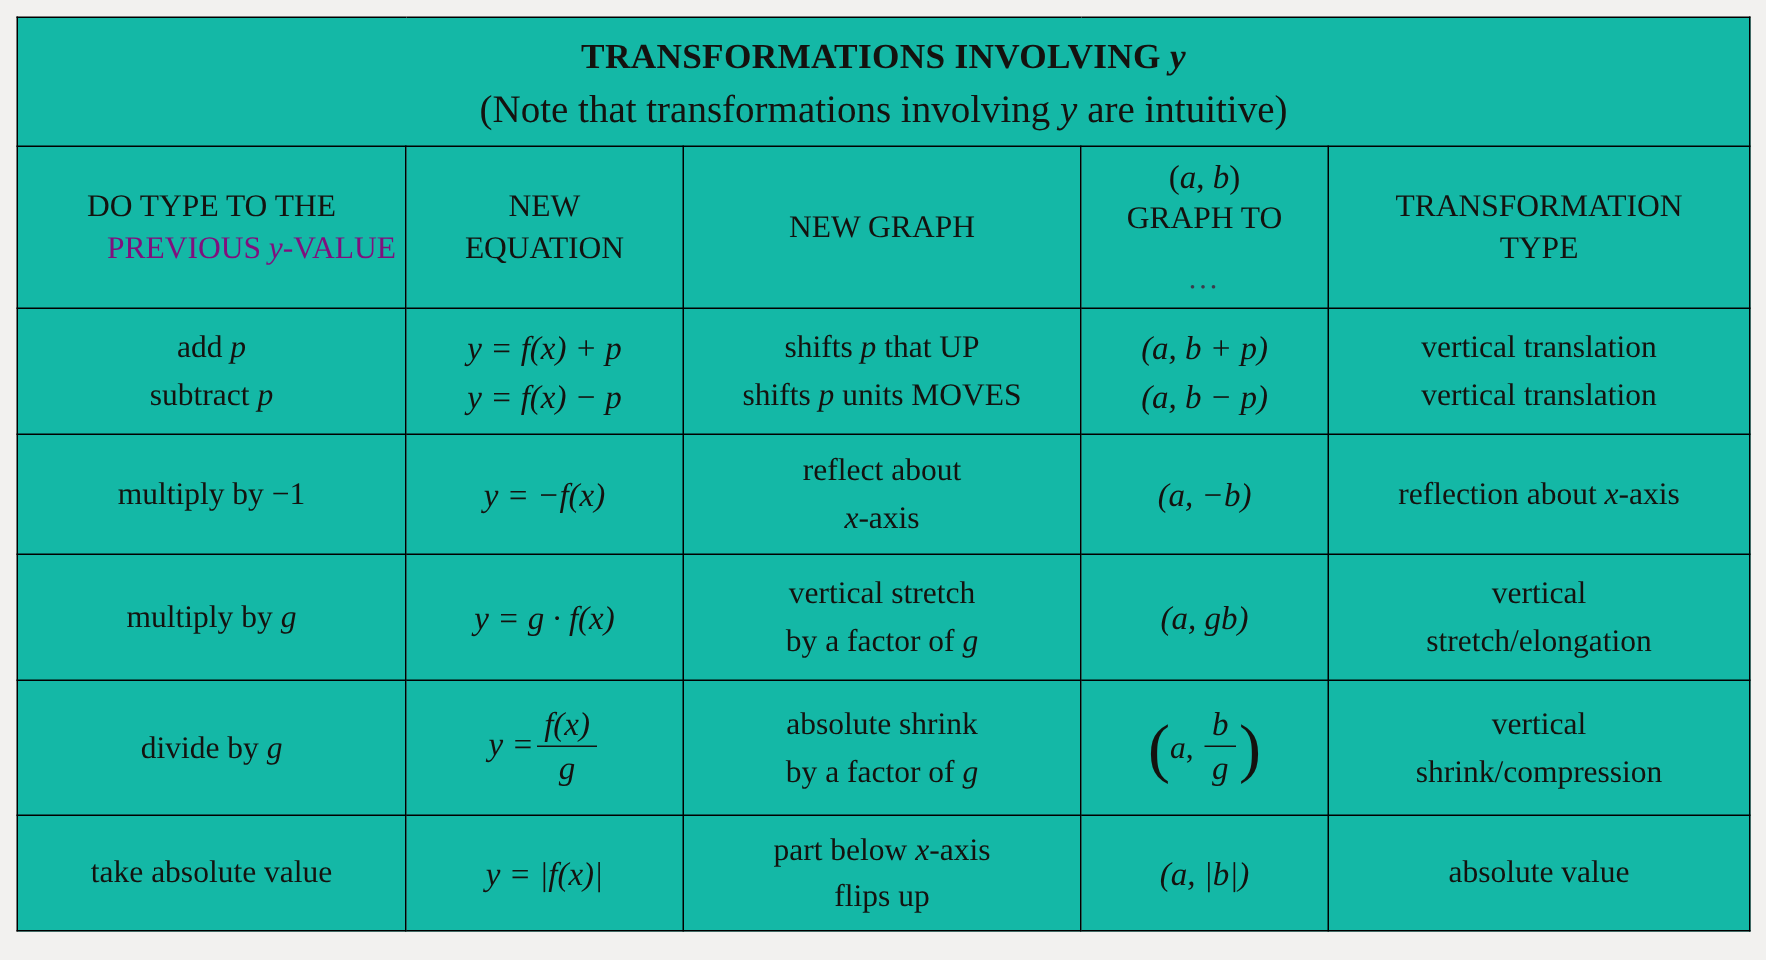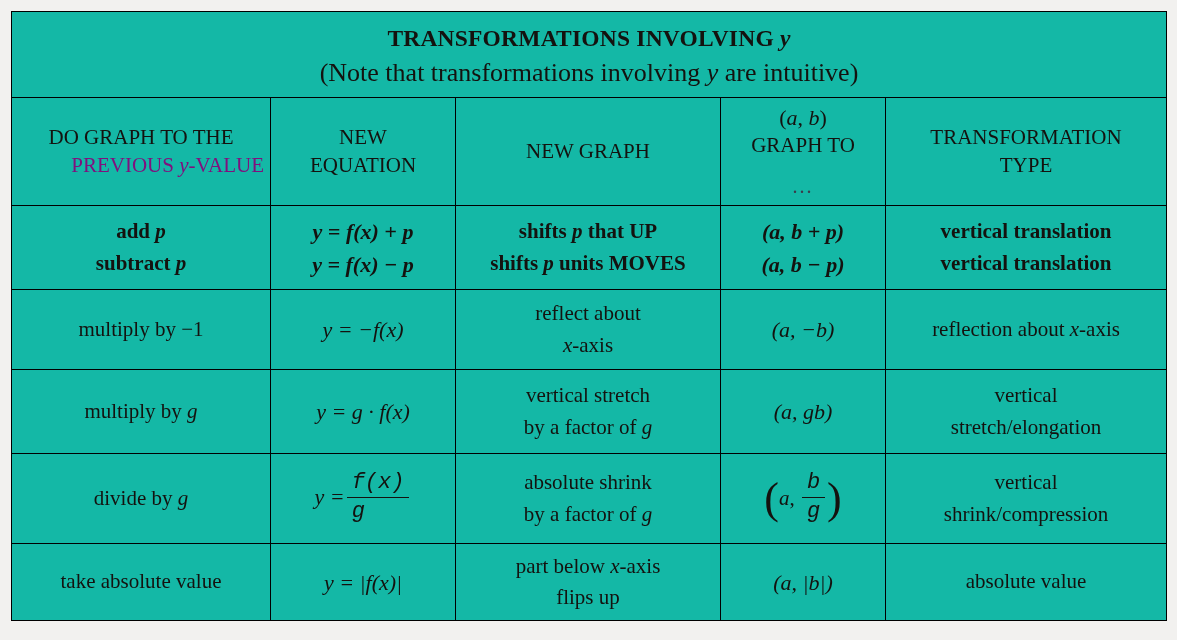--- a/index.html
+++ b/index.html
@@ -77,44 +77,43 @@
     font-size: 20px;
     letter-spacing: 2px;
     margin-top: 13px;
     color: #3b3b4a;
   }
 
   .body-row td {
     font-size: 21px;
     line-height: 1.5;
   }
-  .r1 td { height: 84px; font-weight: bold; }
+  .r1 td { height: 84px; }
   .r2 td { height: 80px; }
   .r3 td { height: 84px; }
   .r4 td { height: 90px; }
   .r5 td { height: 77px; }
 
   .ln { display: block; white-space: nowrap; }
 
   
   .mi {
     font-style: italic;
     font-family: "Liberation Serif", "DejaVu Serif", serif;
   }
   .eq { font-size: 22px; white-space: nowrap; }
 
   
   .frac {
     display: inline-block;
     vertical-align: middle;
-    text-align: left;
+    text-align: center;
     position: relative;
     top: -1px;
     margin: 0 2px;
-    font-family: Liberation Mono, monospace;
   }
   .frac .num {
     display: block;
     padding: 0 5px 1px 5px;
     border-bottom: 1.3px solid #14120f;
     line-height: 1.18;
   }
   .frac .den {
     display: block;
     padding: 1px 5px 0 5px;
@@ -152,21 +151,21 @@
 
       <tr>
         <td class="title-cell" colspan="5">
           <div class="title-main"><span>TRANSFORMATIONS INVOLVING </span><span class="mi">y</span></div>
           <div class="title-sub"><span>(Note that transformations involving </span><span class="mi">y</span><span> are intuitive)</span></div>
         </td>
       </tr>
 
       <tr class="head-row">
         <td>
-          <span class="head-line">DO GRAPH TO THE</span>
+          <span class="head-line">DO TYPE TO THE</span>
           <span class="head-line purple"><span>PREVIOUS </span><span class="mi">y</span><span>-VALUE</span></span>
         </td>
         <td>
           <span class="head-line">NEW</span>
           <span class="head-line">EQUATION</span>
         </td>
         <td>
           <span class="head-line">NEW GRAPH</span>
         </td>
         <td>

